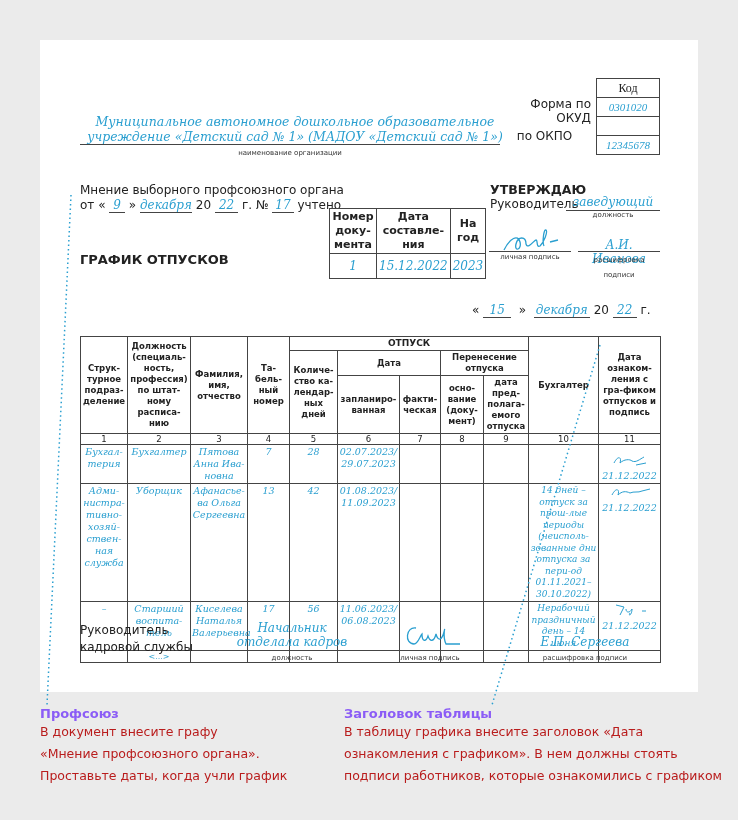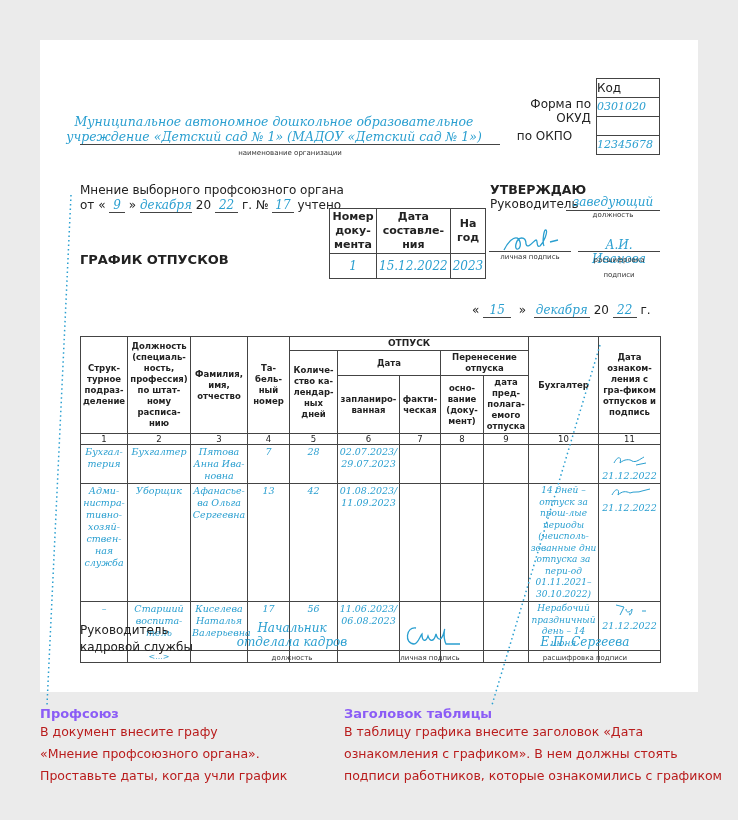--- a/index.html
+++ b/index.html
@@ -4,40 +4,40 @@
 <style>
   html, body { margin:0; padding:0; }
   body { width:738px; height:820px; background:#ebebeb; position:relative; overflow:hidden;
          font-family:"DejaVu Sans", sans-serif; color:#222; }
   .paper { position:absolute; left:40px; top:40px; width:658px; height:652px; background:#fff; }
   .abs { position:absolute; }
   .hw { font-family:"DejaVu Serif", serif; font-style:italic; color:#2a9fd0; }
   .lbl { font-size:7px; color:#333; text-align:center; }
   .line { border-bottom:1px solid #444; }
   .codebox { position:absolute; left:596px; top:78px; width:62px; border:1px solid #444; }
-  .codebox div { height:18px; border-bottom:1px solid #444; font-size:11px; line-height:18px; }
+  .codebox div { height:18px; border-bottom:1px solid #444; font-size:11px; text-align:center; line-height:18px;font-family:Liberation Serif, serif; }
   .codebox div:last-child { border-bottom:none; }
   .smalltbl { position:absolute; left:329px; top:208px; border-collapse:collapse; }
   .smalltbl td { border:1px solid #444; text-align:center; font-size:11px; font-weight:bold; padding:1px 2px; line-height:14px; }
   .smalltbl td.v { font-weight:normal; font-size:12px; height:22px; }
   table.main { position:absolute; left:80px; top:336px; border-collapse:collapse; table-layout:fixed; width:580px; }
   table.main th, table.main td { border:1px solid #444; text-align:center; vertical-align:middle; padding:1px; }
   table.main th { font-size:8.5px; font-weight:bold; line-height:11px; }
   table.main td.num { font-size:8.5px; height:10px; line-height:10px; padding:0; }
   table.main td.d { vertical-align:top; font-size:9.5px; line-height:12px; }
   .caption-title { font-size:13px; font-weight:bold; color:#8b5cf6; }
   .caption-text { font-size:12.5px; color:#b91c1c; line-height:22px; }
   svg.overlay { position:absolute; left:0; top:0; }
 </style>
 </head>
 <body>
 
 <div class="paper"></div>
 
-<div class="abs hw" style="left:64px;top:114px;width:420px;text-align:center;font-size:12.5px;line-height:15px;">
+<div class="abs hw" style="left:85px;top:114px;width:420px;text-align:center;font-size:12.5px;line-height:15px;">
   <div>Муниципальное автономное дошкольное образовательное</div>
   <div>учреждение «Детский сад № 1» (МАДОУ «Детский сад № 1»)</div>
 </div>
 <div class="abs line" style="left:80px;top:144px;width:420px;"></div>
 <div class="abs lbl" style="left:80px;top:149px;width:420px;">наименование организации</div>
 
 <div class="abs" style="left:505px;top:97px;width:90px;font-size:12px;text-align:right;padding-right:4px;box-sizing:border-box;">Форма по ОКУД</div>
 <div class="abs" style="left:505px;top:129px;width:90px;font-size:12px;text-align:center;padding-right:11px;box-sizing:border-box;">по ОКПО</div>
 <div class="codebox">
   <div style="font-size:12px;">Код</div>

